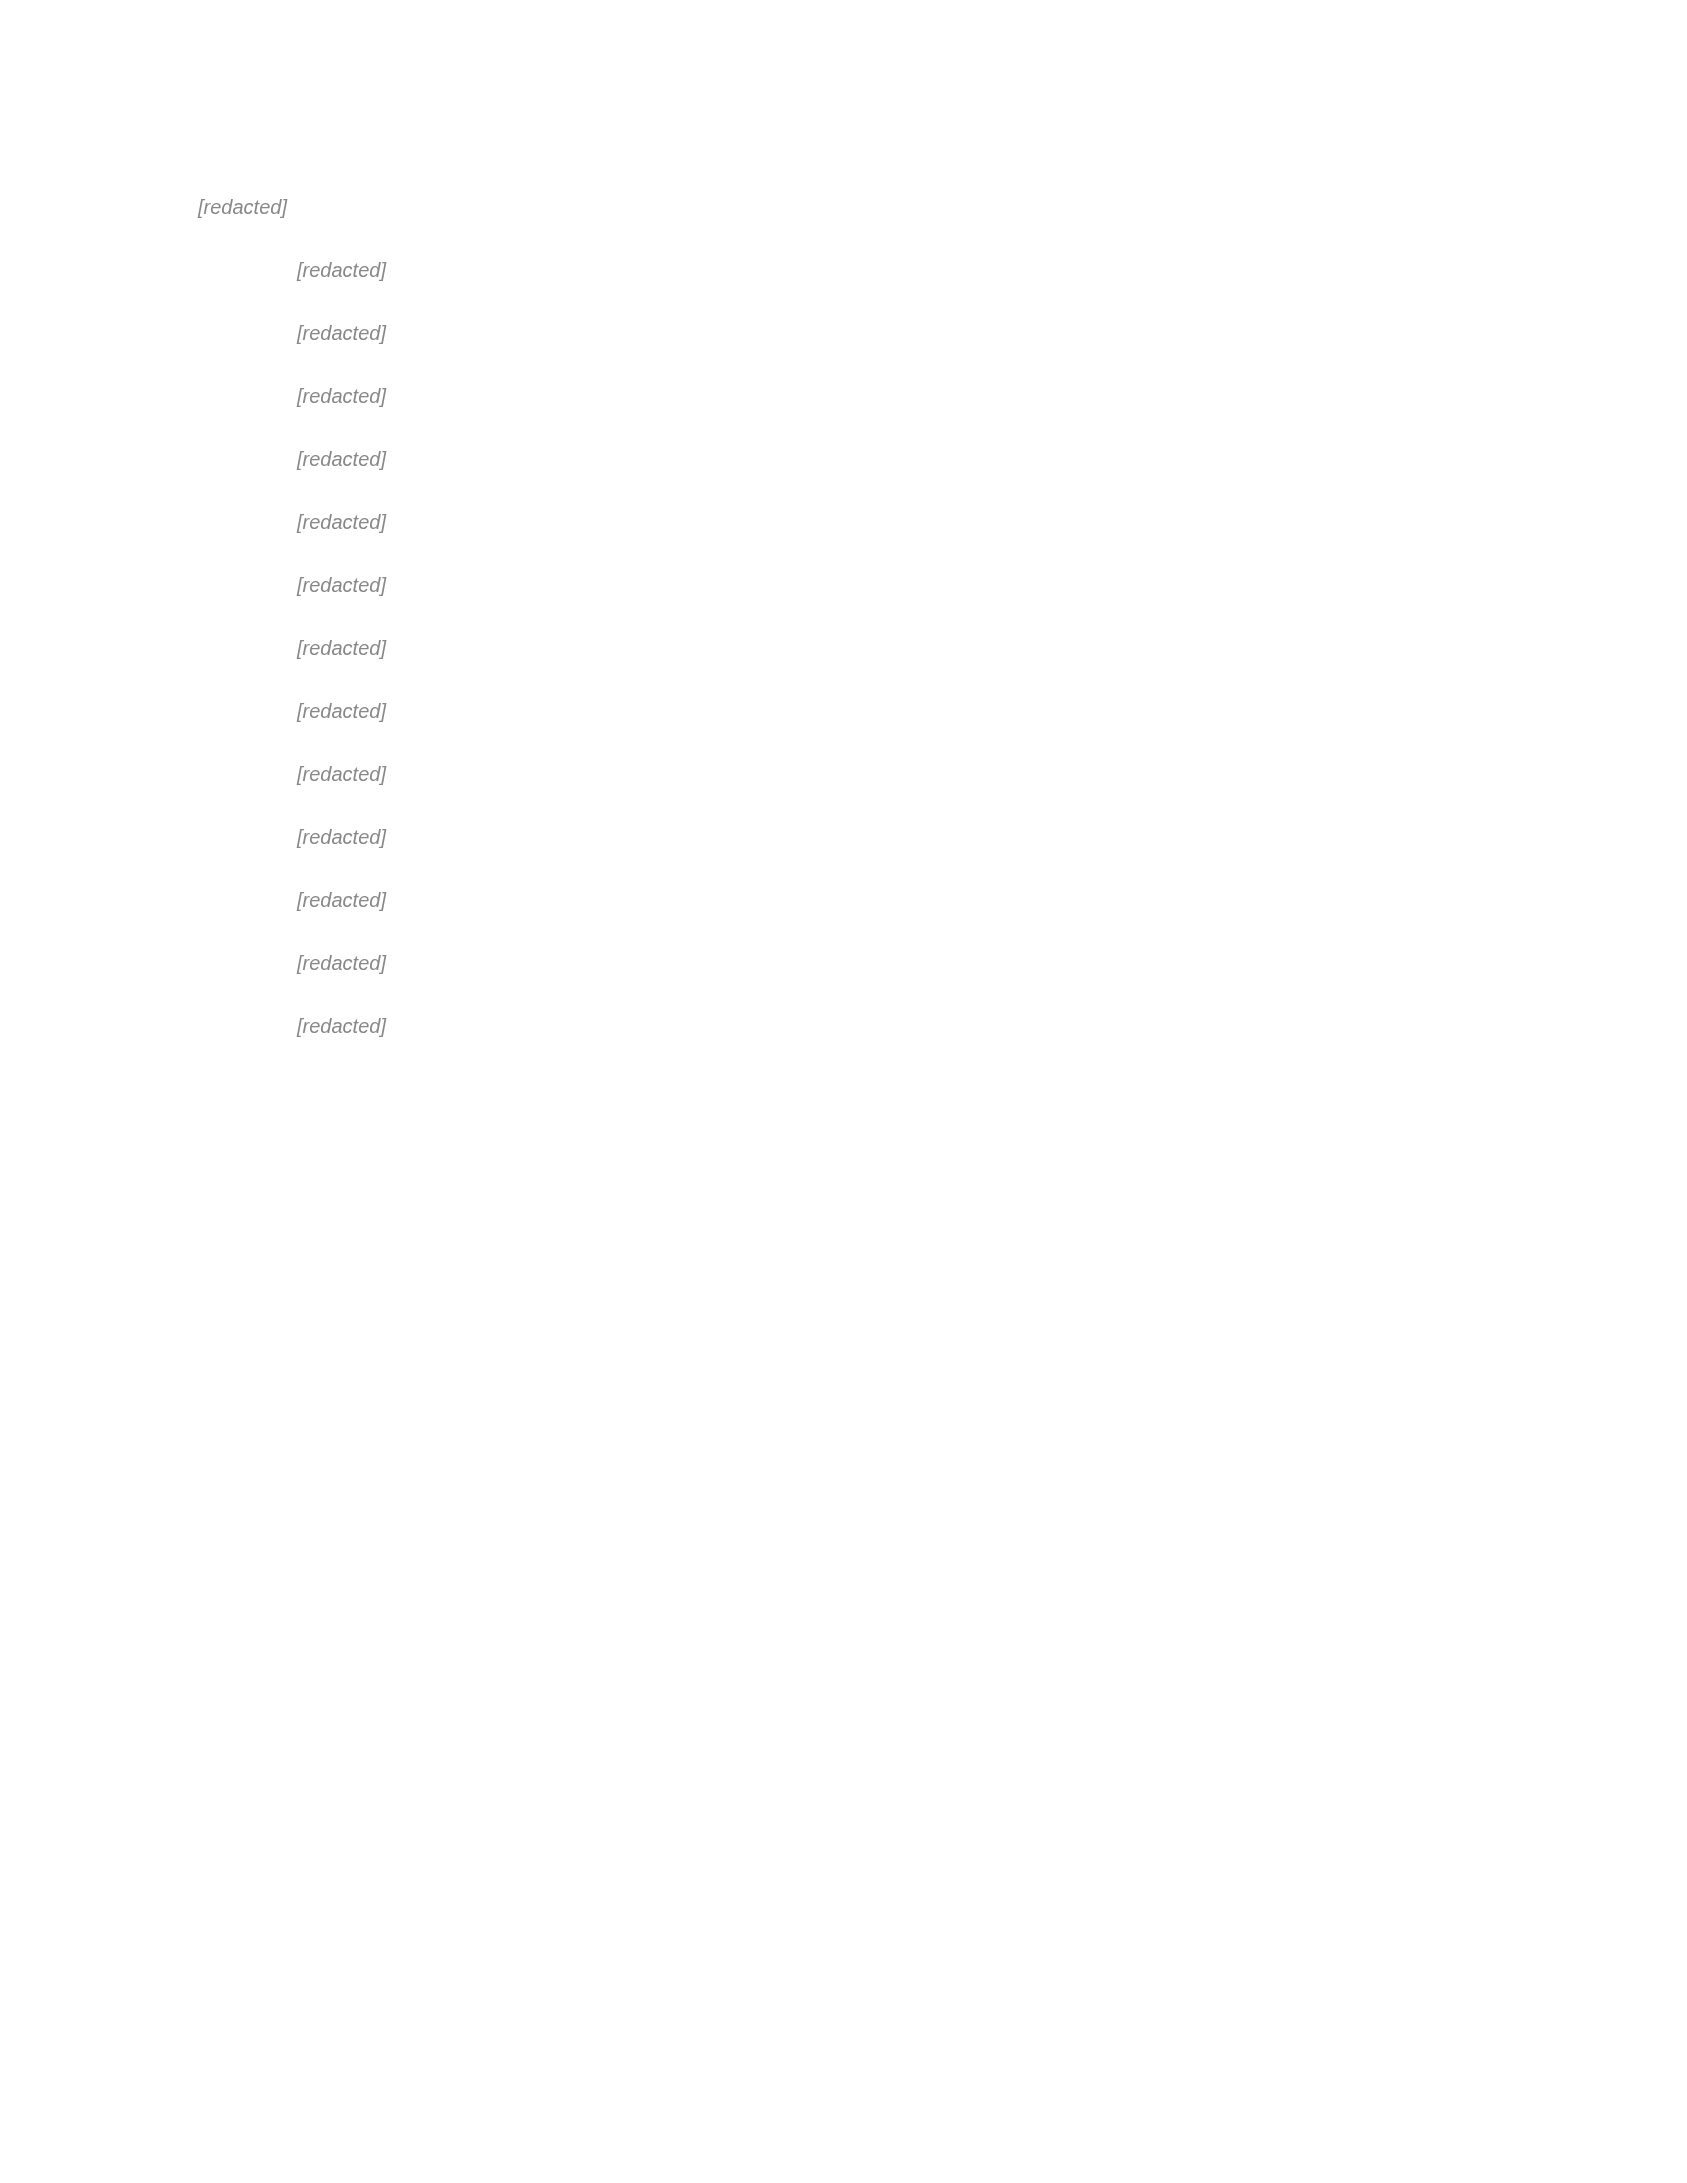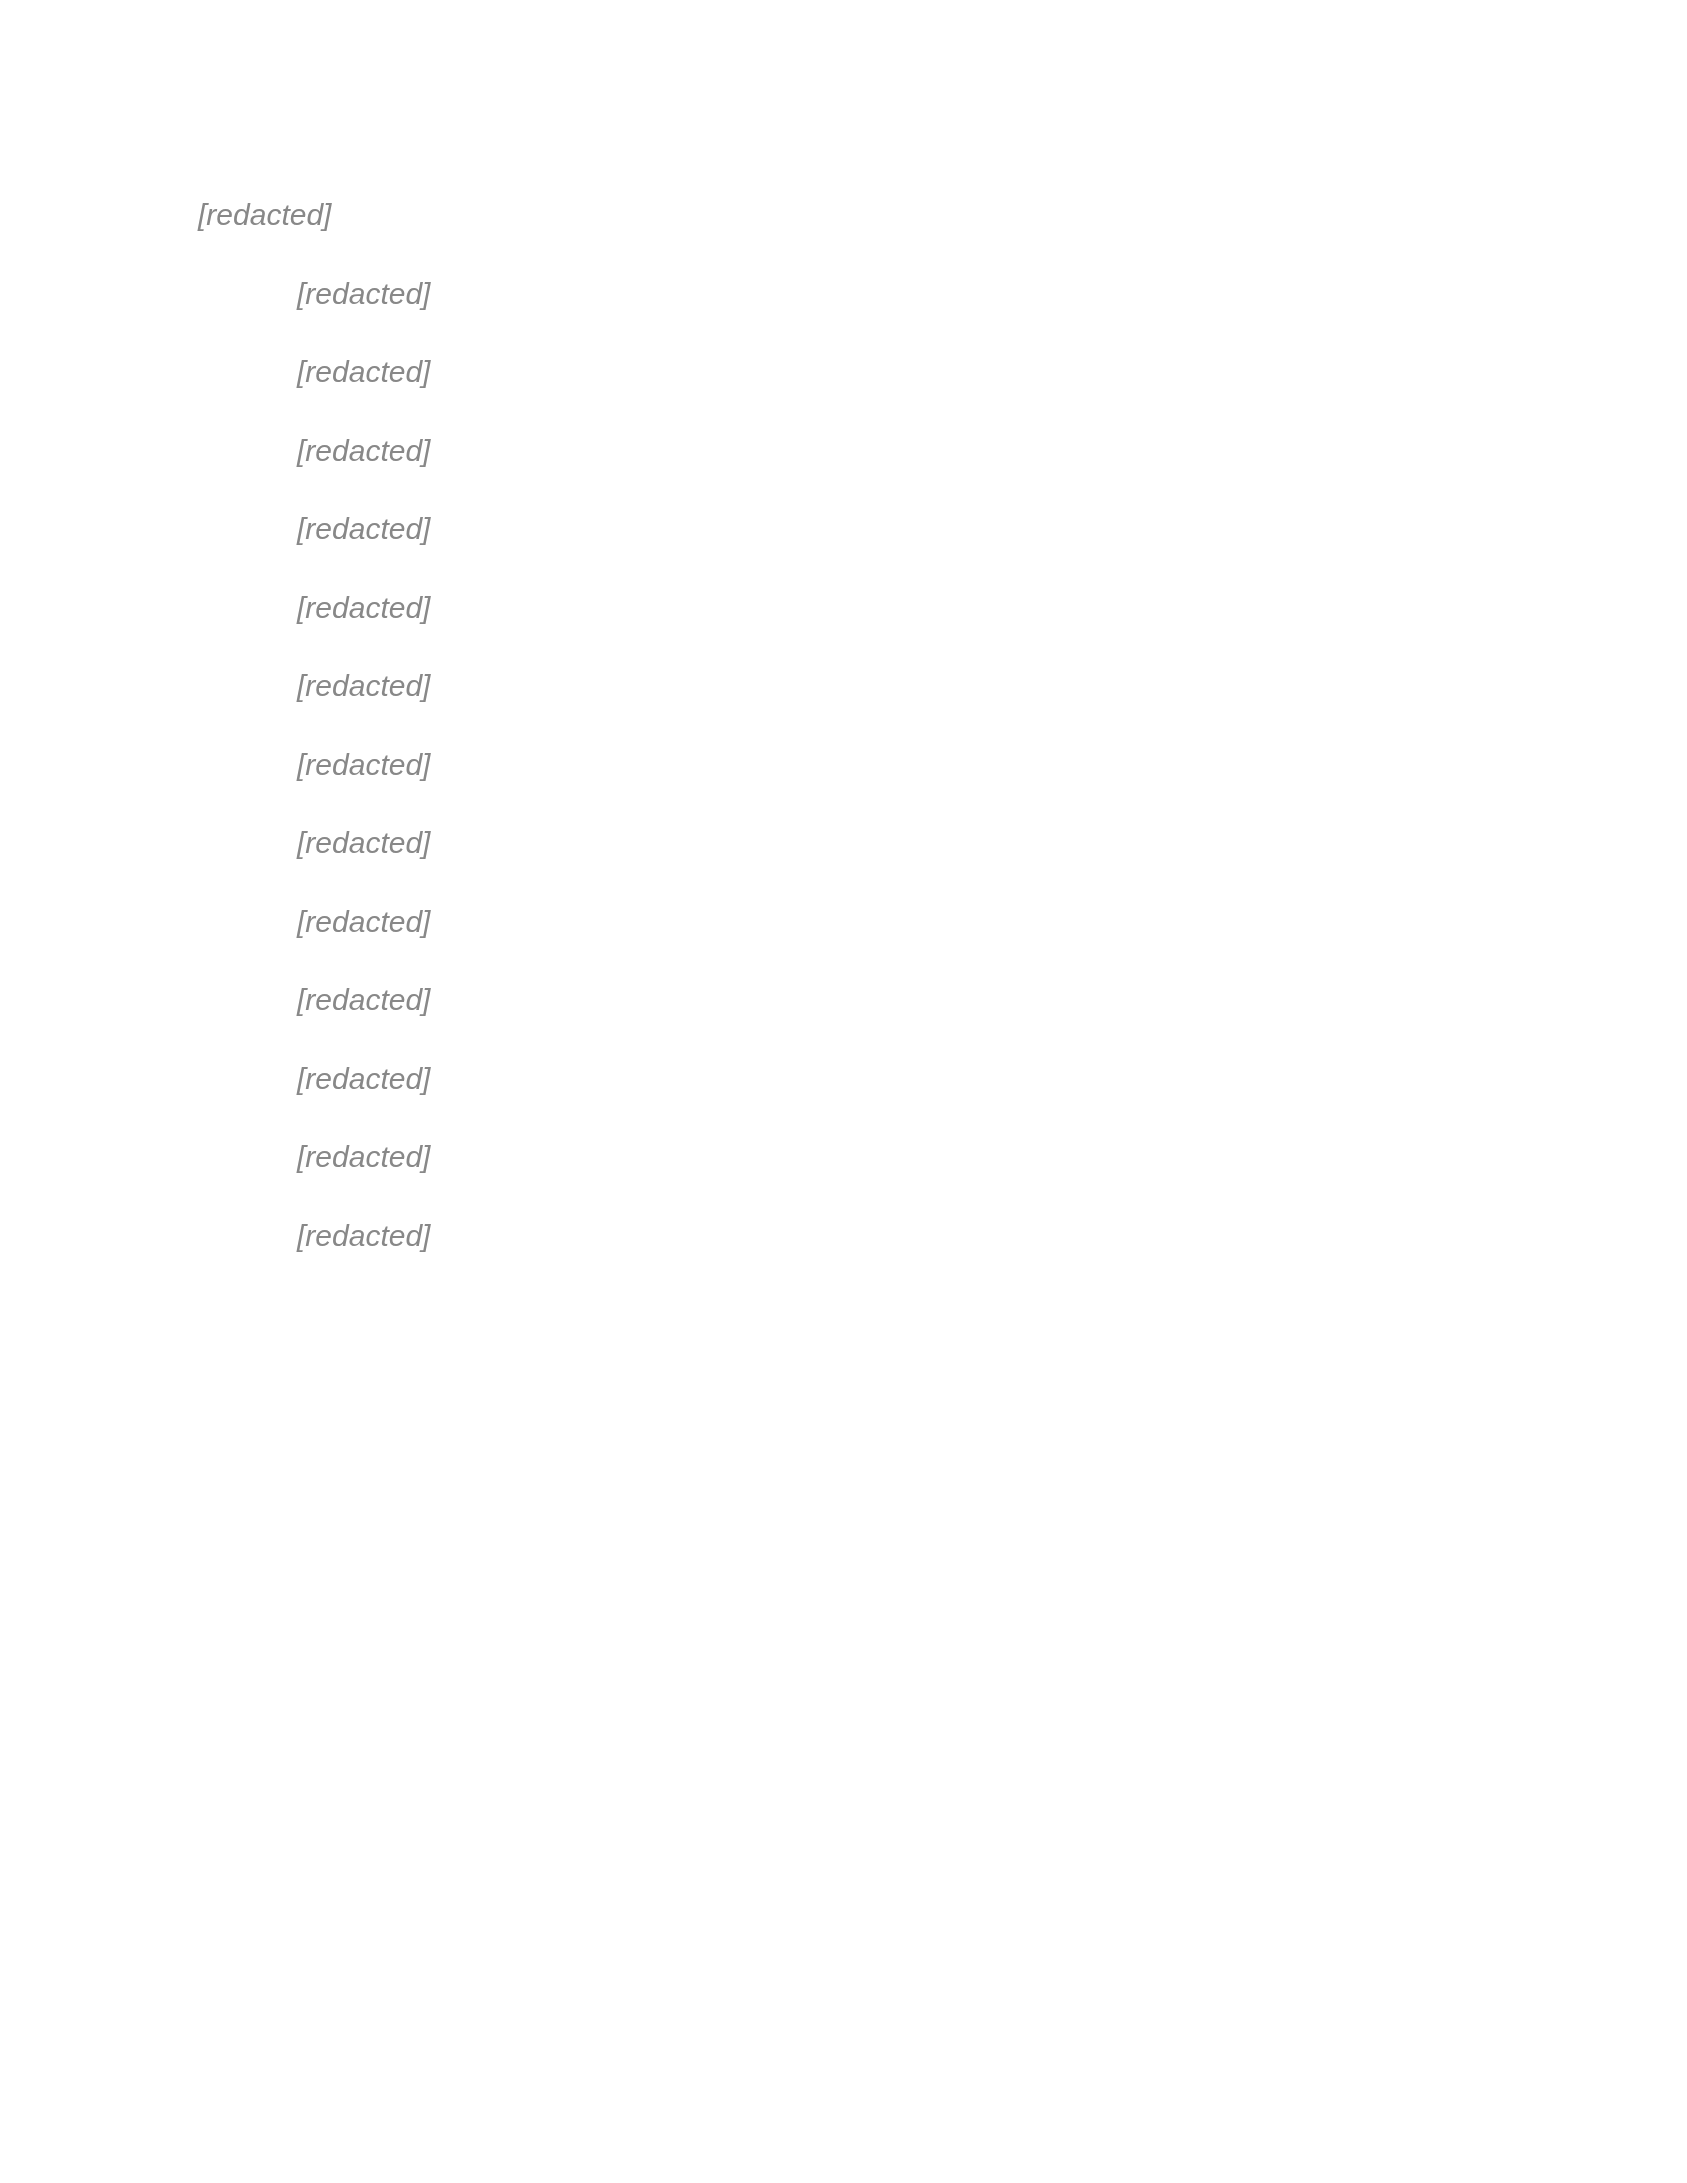--- a/index.html
+++ b/index.html
@@ -1,21 +1,21 @@
 <!DOCTYPE html>
 <html style="font-size:10.6px"><head>
 <meta charset="utf-8">
 <style>
   body { margin: 0; background: #fff; }
   .page {
     width: 1687px; height: 1569px;
     box-sizing: border-box;
     padding: 192px 198px;
     font-family: "Liberation Sans", sans-serif;
-    font-size: 30px; line-height: 1.55; color: #111;
+    font-size: 20px; line-height: 1.55; color: #111;
   }
   .para { text-align: justify; margin: 0 0 32px 0; }
   .para.indent { text-indent: 99px; }
   .redacted { color: #888; font-style: italic; }
 </style>
 </head>
 <body>
 
 <div class="page">
   <div id="paras">

